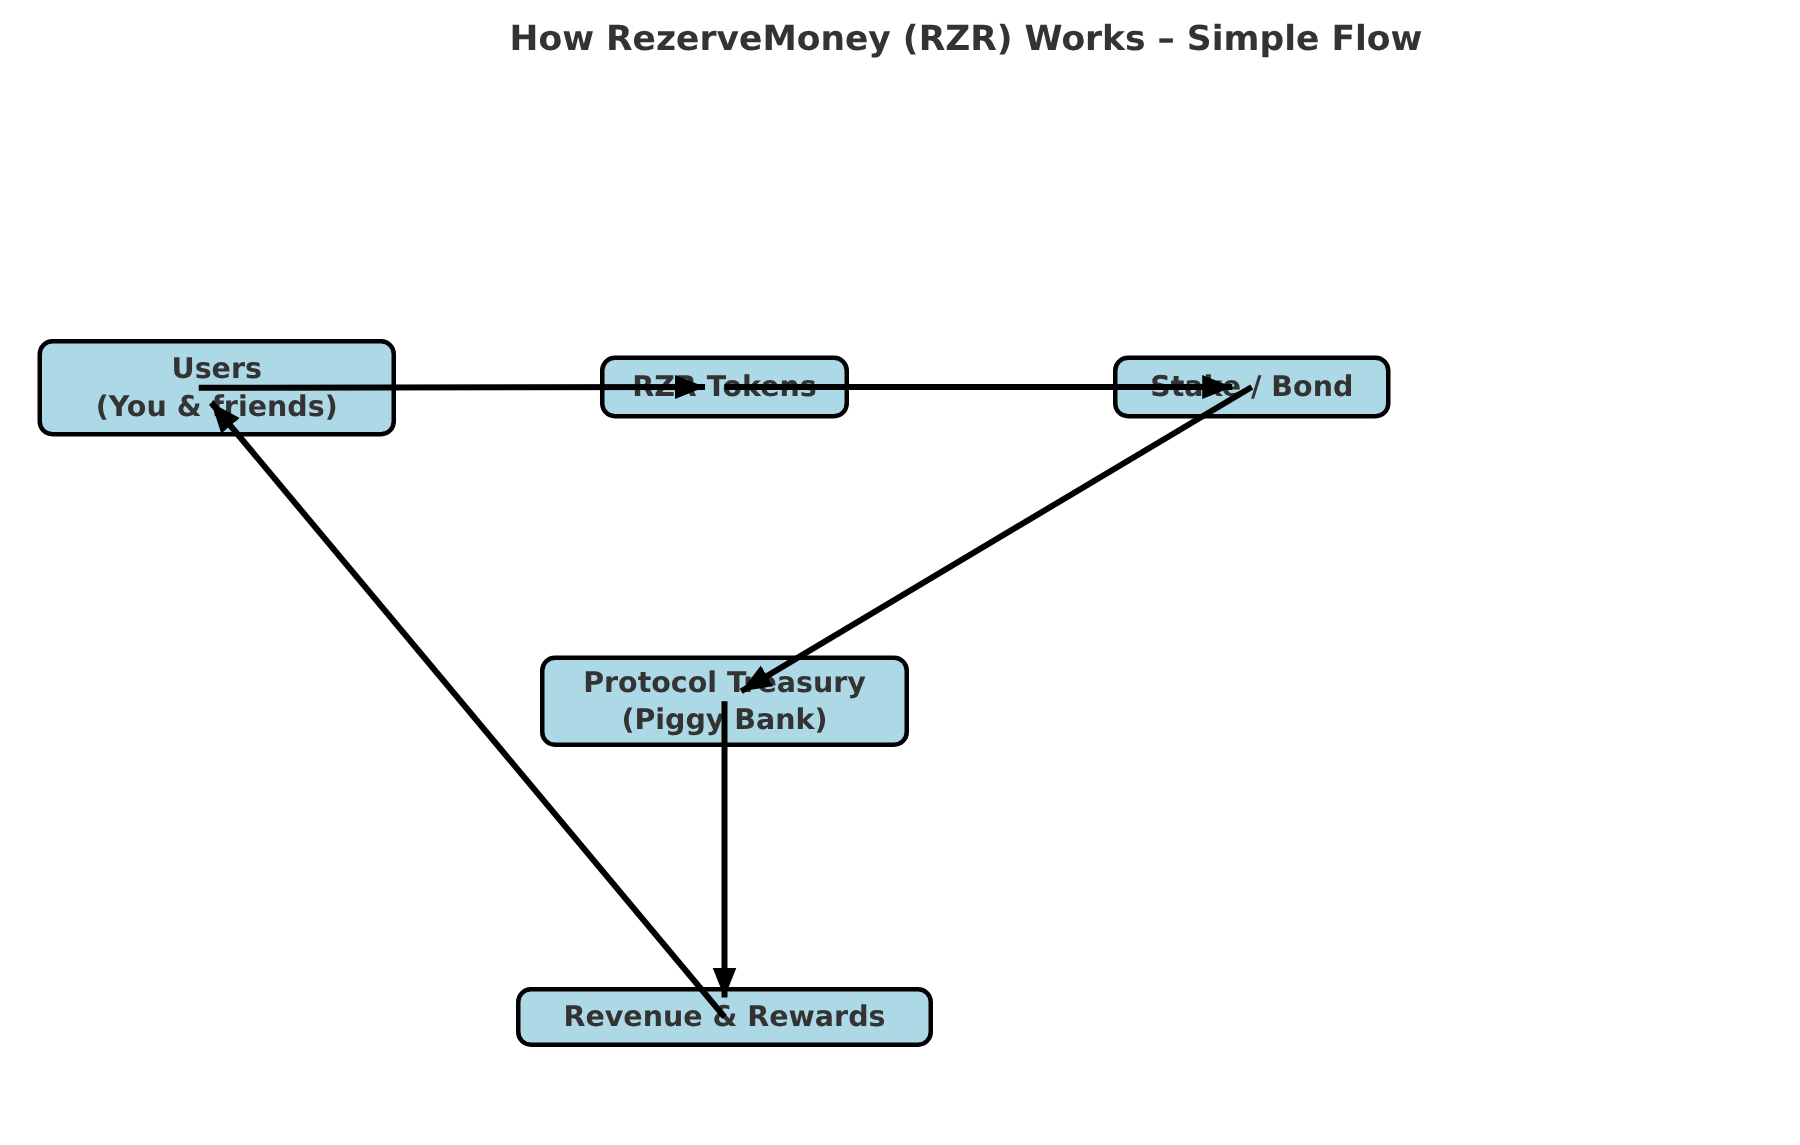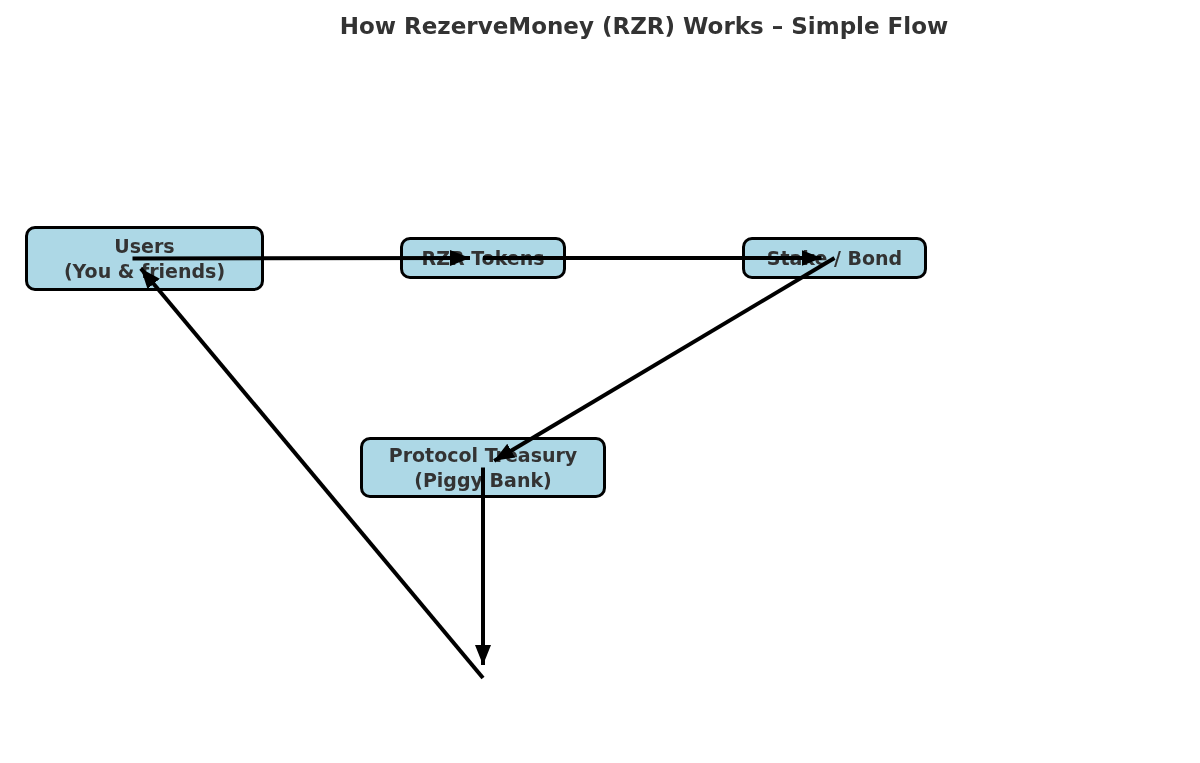--- a/index.html
+++ b/index.html
@@ -91,14 +91,17 @@
 
   <div class="node node-stake">
     <span>Stake / Bond</span>
   </div>
 
   <div class="node node-treasury">
     <span>Protocol Treasury
 (Piggy Bank)</span>
   </div>
 
+  <div class="node node-revenue">
+    <span>Revenue &amp; Rewards</span>
+  </div>
 
 </div>
 
 </body></html>

